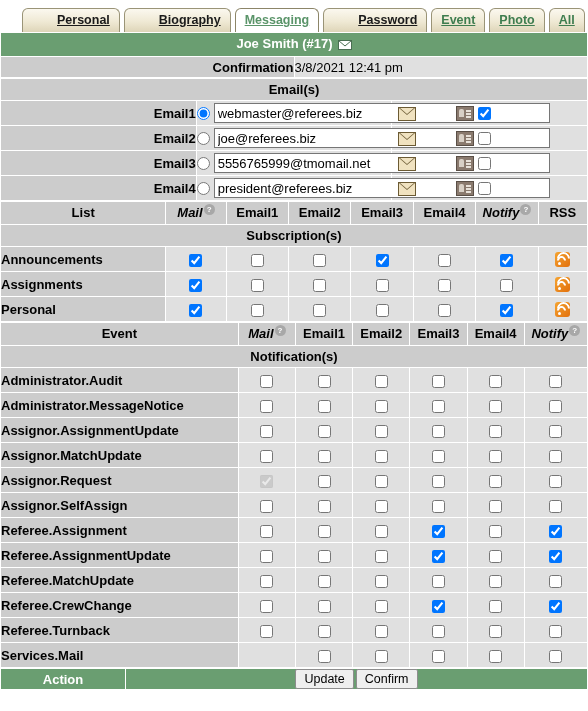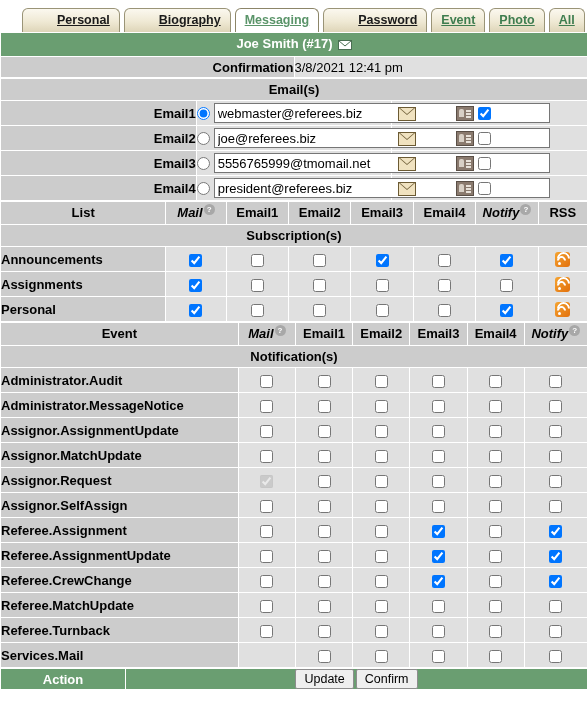--- a/index.html
+++ b/index.html
@@ -472,36 +472,36 @@
       <tr>
         <td class="listlabel">Referee.AssignmentUpdate</td>
         <td class="cellcenter"><input type="checkbox" style=""></td>
         <td class="cellcenter"><input type="checkbox" style=""></td>
         <td class="cellcenter"><input type="checkbox" style=""></td>
         <td class="cellcenter"><input type="checkbox" checked="" style=""></td>
         <td class="cellcenter"><input type="checkbox" style=""></td>
         <td class="cellcenter"><input type="checkbox" checked="" style=""></td>
       </tr>
       <tr>
+        <td class="listlabel">Referee.MatchUpdate</td>
+        <td class="cellcenter"><input type="checkbox" style=""></td>
+        <td class="cellcenter"><input type="checkbox" style=""></td>
+        <td class="cellcenter"><input type="checkbox" style=""></td>
+        <td class="cellcenter"><input type="checkbox" style=""></td>
+        <td class="cellcenter"><input type="checkbox" style=""></td>
+        <td class="cellcenter"><input type="checkbox" style=""></td>
+      </tr>
+      <tr>
         <td class="listlabel">Referee.CrewChange</td>
         <td class="cellcenter"><input type="checkbox" style=""></td>
         <td class="cellcenter"><input type="checkbox" style=""></td>
         <td class="cellcenter"><input type="checkbox" style=""></td>
         <td class="cellcenter"><input type="checkbox" checked="" style=""></td>
         <td class="cellcenter"><input type="checkbox" style=""></td>
         <td class="cellcenter"><input type="checkbox" checked="" style=""></td>
-      </tr>
-      <tr>
-        <td class="listlabel">Referee.MatchUpdate</td>
-        <td class="cellcenter"><input type="checkbox" style=""></td>
-        <td class="cellcenter"><input type="checkbox" style=""></td>
-        <td class="cellcenter"><input type="checkbox" style=""></td>
-        <td class="cellcenter"><input type="checkbox" style=""></td>
-        <td class="cellcenter"><input type="checkbox" style=""></td>
-        <td class="cellcenter"><input type="checkbox" style=""></td>
       </tr>
       <tr>
         <td class="listlabel">Referee.Turnback</td>
         <td class="cellcenter"><input type="checkbox" style=""></td>
         <td class="cellcenter"><input type="checkbox" style=""></td>
         <td class="cellcenter"><input type="checkbox" style=""></td>
         <td class="cellcenter"><input type="checkbox" style=""></td>
         <td class="cellcenter"><input type="checkbox" style=""></td>
         <td class="cellcenter"><input type="checkbox" style=""></td>
       </tr>

